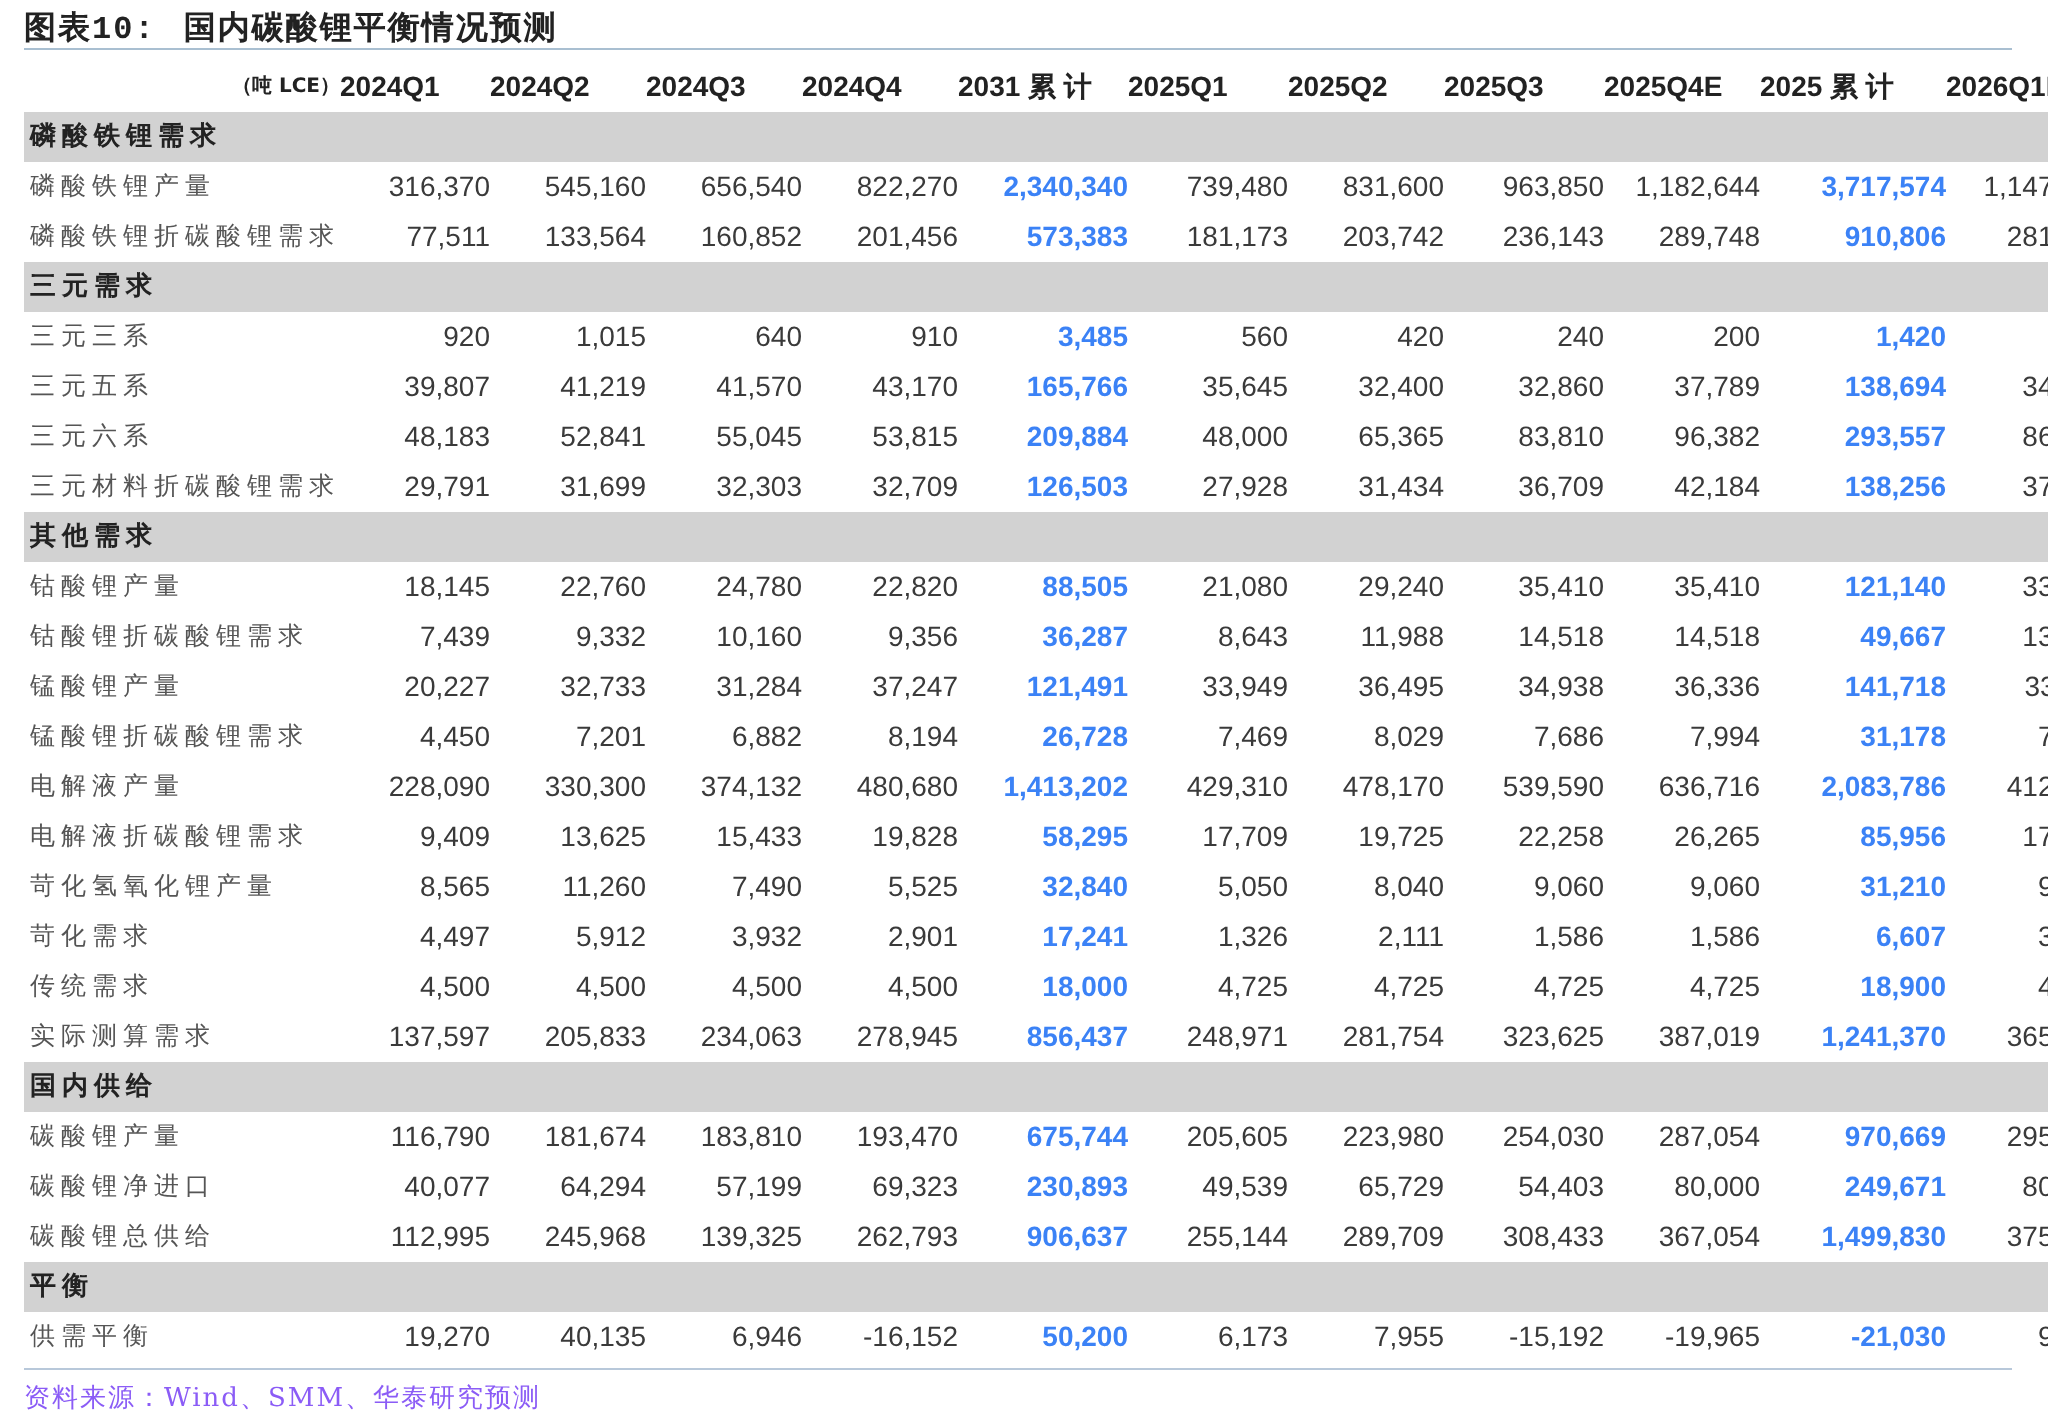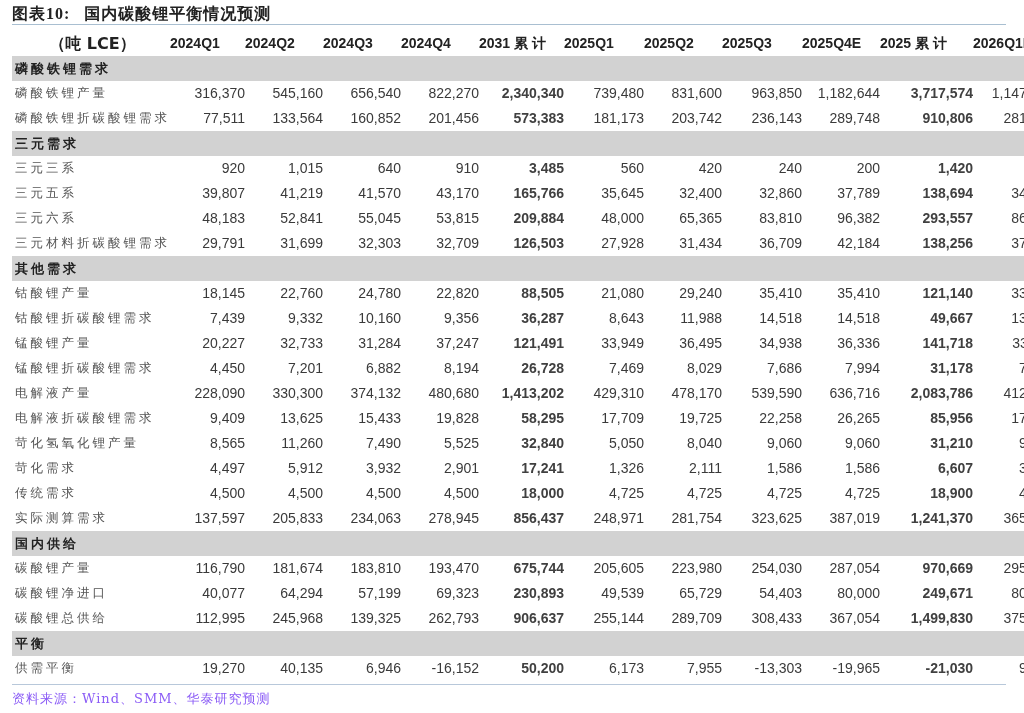--- a/index.html
+++ b/index.html
@@ -7,41 +7,41 @@
     width: 1024px; height: 713px; overflow: hidden; position: relative;
     font-family: "Liberation Sans", "DejaVu Sans", sans-serif;
     color: #333333;
   }
   .title {
     position: absolute; left: 12px; top: 4px; height: 22px;
     font-size: 16px; font-weight: bold; color: #222;
     font-family: "DejaVu Sans", sans-serif; letter-spacing: 1px;
     white-space: nowrap;
   }
-  .title .num { font-family: Liberation Serif, serif; margin-right: 14px; margin-top: 20px; }
+  .title .num { font-family: Liberation Mono, monospace; margin-right: 14px; margin-top: 20px; }
   .topline {
     position: absolute; left: 12px; top: 24px; width: 994px; height: 0;
     border-top: 1.5px solid #a9bfd1;
   }
   table {
     position: absolute; left: 12px; top: 31px; width: 994px;
     border-collapse: collapse; table-layout: fixed;
   }
   col.c0 { width: 158px; }
   td, th {
     padding: 0; height: 25px; line-height: 25px;
     font-size: 14px; white-space: nowrap; overflow: visible;
   }
   th {
     font-weight: bold; color: #222; text-align: left;
     font-family: "Liberation Sans", sans-serif;
   }
-  th.unit { text-align: center; font-weight: bold; padding-left: 3px; font-family: "DejaVu Sans", sans-serif; font-size: 16px; }
+  th.unit { text-align: right; font-weight: bold; padding-left: 3px; font-family: "DejaVu Sans", sans-serif; font-size: 10px; }
   td.num { text-align: right; color: #3a3a3a; }
-  td.num.bold { font-weight: bold; color: #404040; }
+  td.num.bold { font-weight: bold; color: #3b82f6; }
   td.label {
     text-align: left; padding-left: 3px; color: #555;
     font-family: Liberation Sans, sans-serif; font-size: 12.5px; letter-spacing: 3px; margin-left: 39px;
   }
   tr.section td {
     background: #d2d2d2; height: 25px;
     font-family: "DejaVu Serif", serif; font-weight: bold; font-size: 13px;
     color: #222; letter-spacing: 3px; padding-left: 3px;
   }
   .th-pad { padding-right: 2px; }
@@ -378,21 +378,21 @@
       </tr>
       <tr>
         <td class="label">供需平衡</td>
         <td class="num">19,270</td>
         <td class="num">40,135</td>
         <td class="num">6,946</td>
         <td class="num">-16,152</td>
         <td class="num bold">50,200</td>
         <td class="num">6,173</td>
         <td class="num">7,955</td>
-        <td class="num">-13,303</td>
+        <td class="num">-15,192</td>
         <td class="num">-19,965</td>
         <td class="num bold">-21,030</td>
         <td class="num">9,877</td>
       </tr>
     </tbody>
 </table>
 
 <div class="bottomline"></div>
 <div class="source">资料来源：Wind、SMM、华泰研究预测</div>
 

